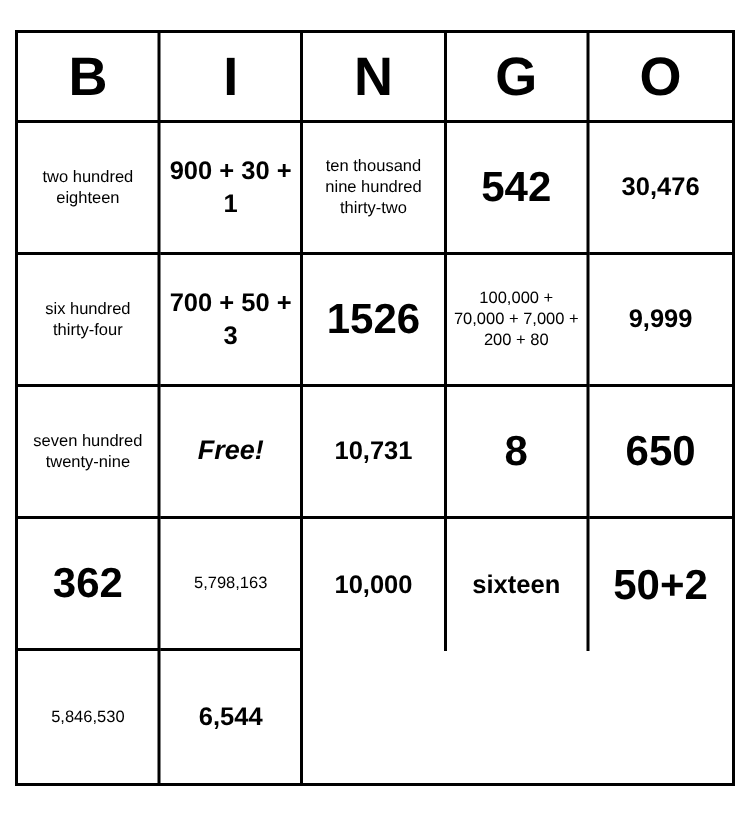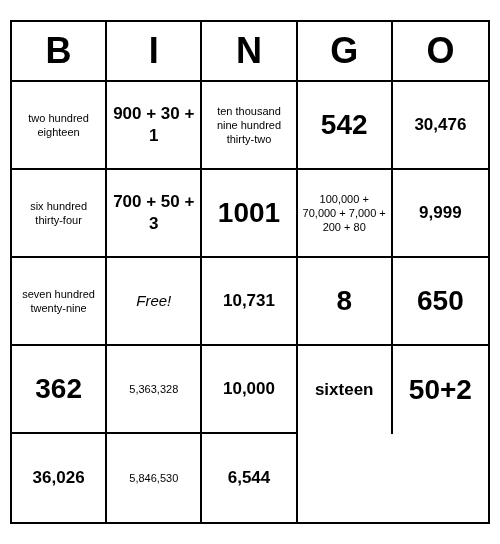--- a/index.html
+++ b/index.html
@@ -59,22 +59,22 @@
       font-weight: bold;
     }
     .bingo-cell.medium {
       font-size: 17px;
       font-weight: bold;
     }
     .bingo-cell.small {
       font-size: 11px;
     }
     .bingo-cell.free {
-      font-size: 15px;
-      font-weight: normal;
+      font-size: 18px;
+      font-weight: bold;
       font-style: italic;
     }
   </style>
 </head>
 <body>
 
 <div class="bingo-card">
   <div class="bingo-header">
   <div class="bingo-header-cell">B</div>
       <div class="bingo-header-cell">I</div>
@@ -83,30 +83,29 @@
       <div class="bingo-header-cell">O</div>
     </div>
   <div class="bingo-grid">
   <div class="bingo-cell small">two hundred eighteen</div>
       <div class="bingo-cell medium">900 + 30 + 1</div>
       <div class="bingo-cell small">ten thousand nine hundred thirty-two</div>
       <div class="bingo-cell large">542</div>
       <div class="bingo-cell medium">30,476</div>
       <div class="bingo-cell small">six hundred thirty-four</div>
       <div class="bingo-cell medium">700 + 50 + 3</div>
-      <div class="bingo-cell large">1001</div>
+      <div class="bingo-cell large">1526</div>
       <div class="bingo-cell small">100,000 + 70,000 + 7,000 + 200 + 80</div>
       <div class="bingo-cell medium">9,999</div>
       <div class="bingo-cell small">seven hundred twenty-nine</div>
       <div class="bingo-cell free">Free!</div>
       <div class="bingo-cell medium">10,731</div>
       <div class="bingo-cell large">8</div>
       <div class="bingo-cell large">650</div>
       <div class="bingo-cell large">362</div>
-      <div class="bingo-cell small">5,363,328</div>
+      <div class="bingo-cell small">5,798,163</div>
       <div class="bingo-cell medium">10,000</div>
       <div class="bingo-cell medium">sixteen</div>
       <div class="bingo-cell large">50+2</div>
-      <div class="bingo-cell medium">36,026</div>
       <div class="bingo-cell small">5,846,530</div>
       <div class="bingo-cell medium">6,544</div>
     </div>
 </div>
 
 </body></html>

